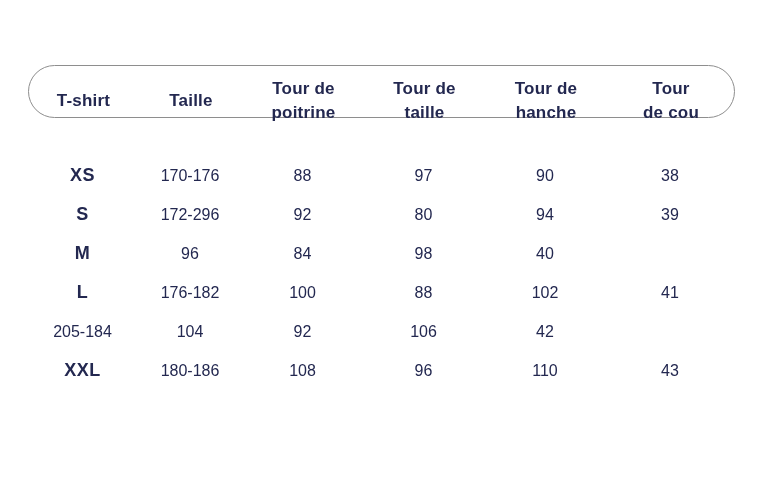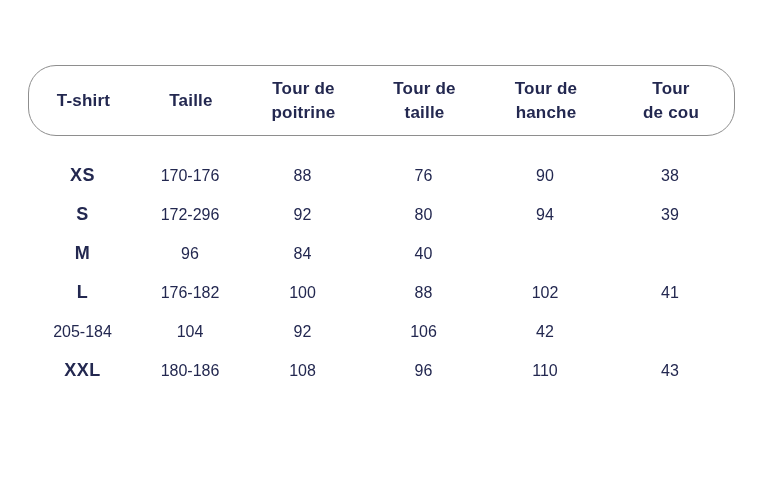--- a/index.html
+++ b/index.html
@@ -20,21 +20,21 @@
   }
   .grid-cols {
     display: grid;
     grid-template-columns: 109px 106px 119px 123px 120px 130px;
   }
   .header-box {
     position: absolute;
     left: 28px;
     top: 65px;
     width: 707px;
-    height: 71px;
+    height: 53px;
     border: 1px solid var(--border);
     border-radius: 28px;
     background: var(--bg);
   }
   .header-box .hcell {
     display: flex;
     align-items: center;
     justify-content: center;
     text-align: center;
     height: 69px;
@@ -85,38 +85,39 @@
     <div class="hcell">Tour
 de cou</div>
   </div>
 
   <div class="table-body">
 
     <div class="row grid-cols">
       <div class="cell size">XS</div>
       <div class="cell">170-176</div>
       <div class="cell">88</div>
-      <div class="cell">76</div>
+      <div class="cell">97</div>
       <div class="cell">90</div>
       <div class="cell">38</div>
     </div>
 
     <div class="row grid-cols">
       <div class="cell size">S</div>
       <div class="cell">172-296</div>
       <div class="cell">92</div>
       <div class="cell">80</div>
       <div class="cell">94</div>
       <div class="cell">39</div>
     </div>
 
     <div class="row grid-cols">
       <div class="cell size">M</div>
       <div class="cell">96</div>
       <div class="cell">84</div>
+      <div class="cell">98</div>
       <div class="cell">40</div>
     </div>
 
     <div class="row grid-cols">
       <div class="cell size">L</div>
       <div class="cell">176-182</div>
       <div class="cell">100</div>
       <div class="cell">88</div>
       <div class="cell">102</div>
       <div class="cell">41</div>

